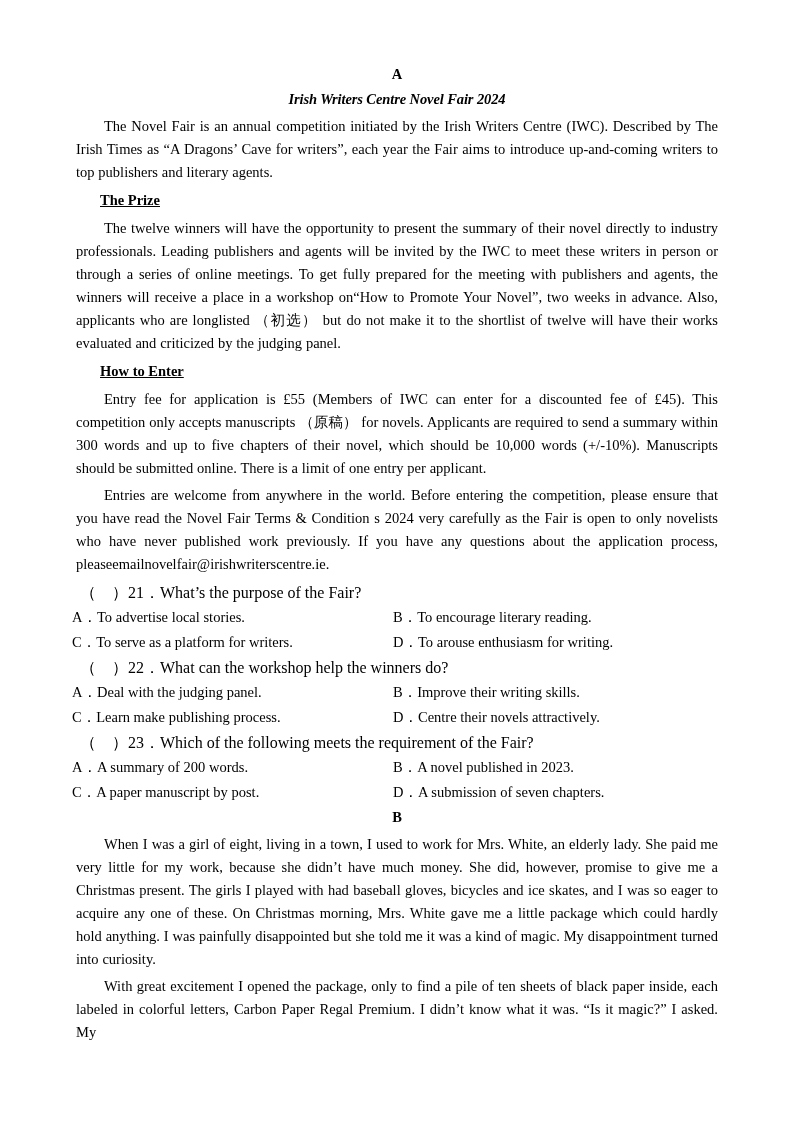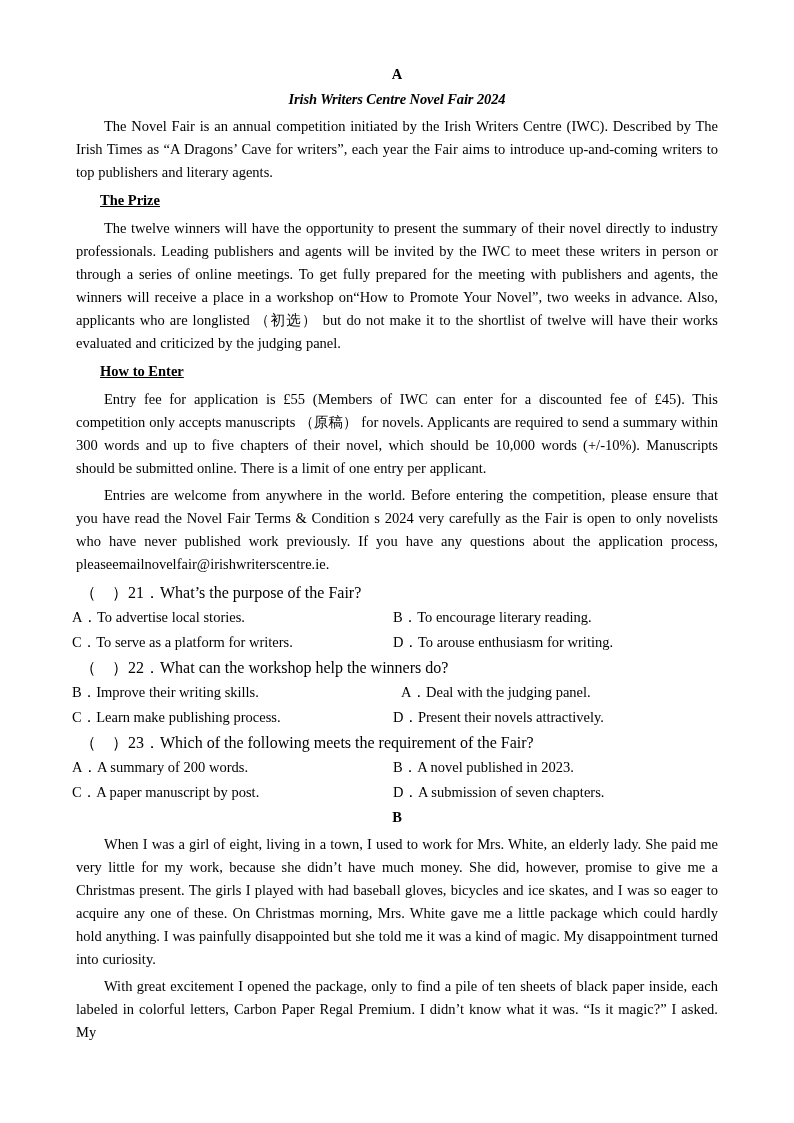--- a/index.html
+++ b/index.html
@@ -122,26 +122,26 @@
         </div>
         <div class="q-options">
           <div class="opt col-left">C．To serve as a platform for writers.</div>
           <div class="opt col-right">D．To arouse enthusiasm for writing.</div>
         </div>
       </div>
 
       <div class="q-block">
         <div class="q-stem">（    ）22．What can the workshop help the winners do?</div>
         <div class="q-options">
+          <div class="opt col-left">A．Deal with the judging panel.</div>
           <div class="opt col-right">B．Improve their writing skills.</div>
-          <div class="opt col-left">A．Deal with the judging panel.</div>
         </div>
         <div class="q-options">
           <div class="opt col-left">C．Learn make publishing process.</div>
-          <div class="opt col-right">D．Present their novels attractively.</div>
+          <div class="opt col-right">D．Centre their novels attractively.</div>
         </div>
       </div>
 
       <div class="q-block">
         <div class="q-stem">（    ）23．Which of the following meets the requirement of the Fair?</div>
         <div class="q-options">
           <div class="opt col-left">A．A summary of 200 words.</div>
           <div class="opt col-right">B．A novel published in 2023.</div>
         </div>
         <div class="q-options">

